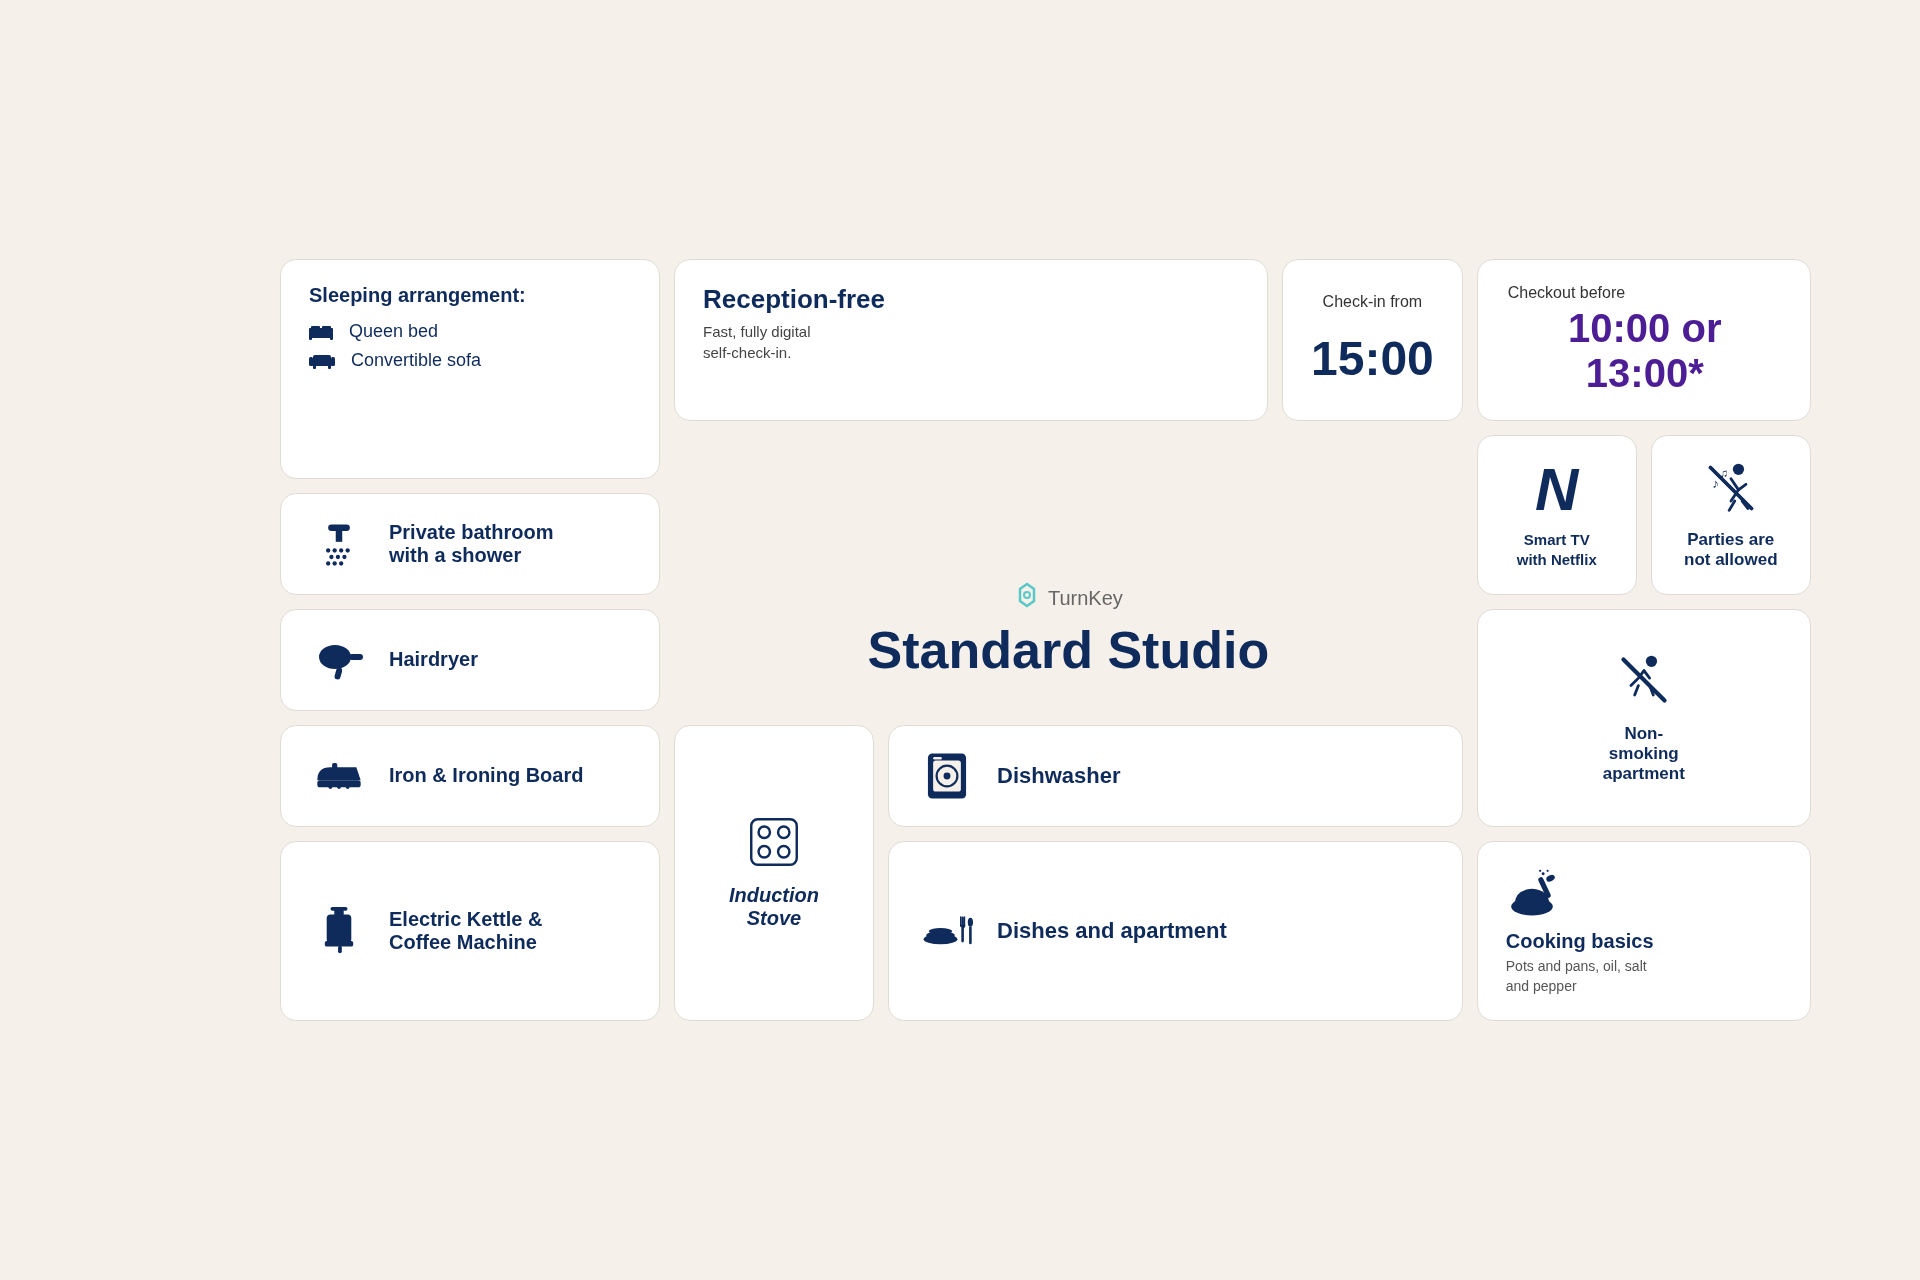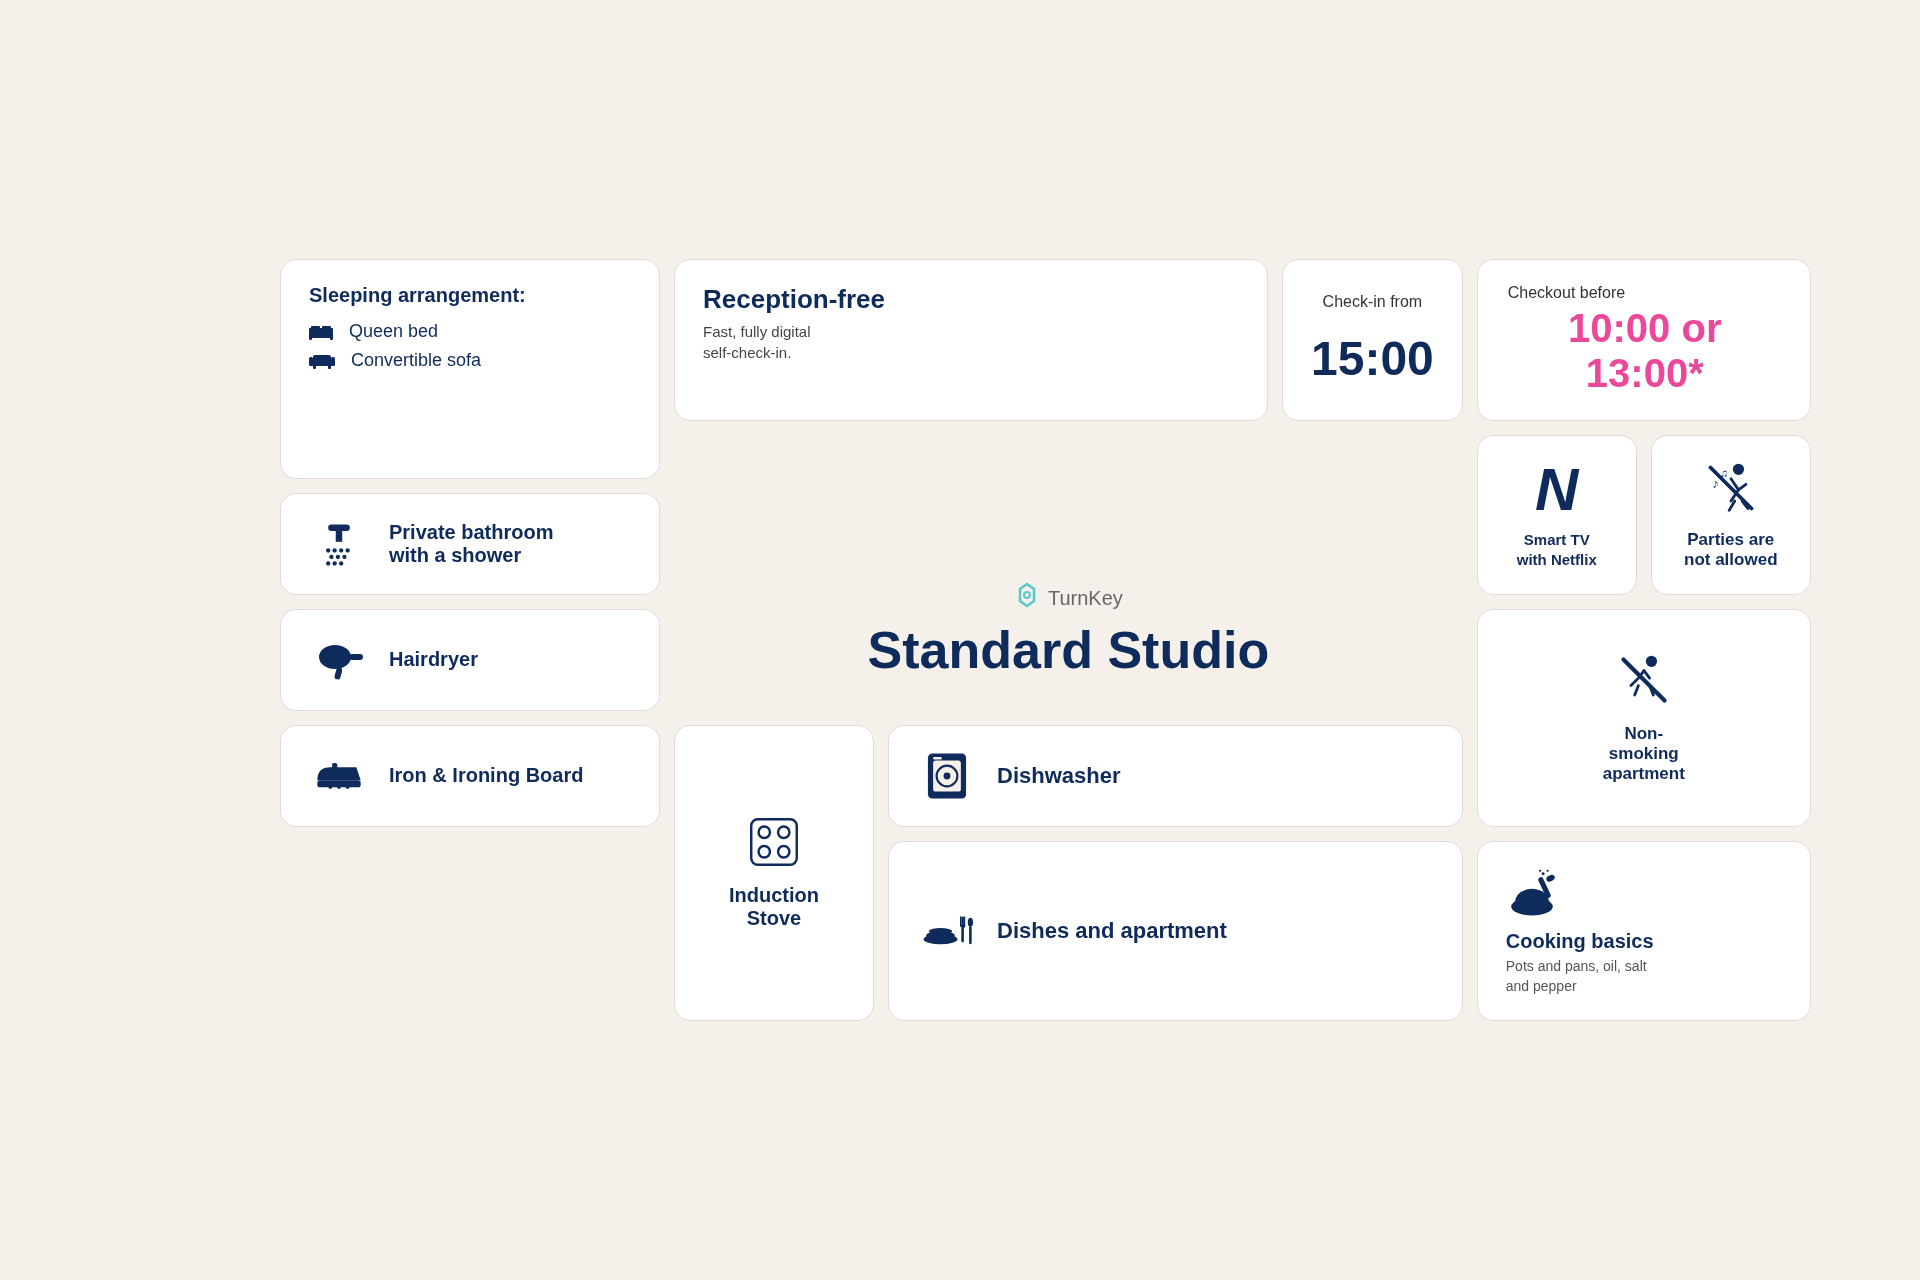--- a/index.html
+++ b/index.html
@@ -109,21 +109,21 @@
 
     .checkout-card .label {
       font-size: 16px;
       color: #333;
       margin-bottom: 4px;
     }
 
     .checkout-card .time {
       font-size: 40px;
       font-weight: 800;
-      color: #ec4899;
+      color: #4c1d95;
     }
 
     
     .bathroom-card {
       grid-column: 1;
       grid-row: 3;
     }
 
     
     .hairdryer-card {
@@ -219,20 +219,21 @@
     
     .kettle-card {
       grid-column: 1;
       grid-row: 6;
     }
 
     
     .induction-card {
       grid-column: 2;
       grid-row: 5 / 7;
+      font-style: italic;
     }
 
     
     .dishwasher-card {
       grid-column: 3 / 5;
       grid-row: 5;
     }
 
     
     .dishes-card {
@@ -423,20 +424,32 @@
         <path d="M30 20 L24 28 L16 36" stroke="#0f2b5b" stroke-width="3" fill="none" stroke-linecap="round"></path>
         <path d="M30 20 L36 28" stroke="#0f2b5b" stroke-width="3" fill="none" stroke-linecap="round"></path>
         <path d="M24 36 L20 46" stroke="#0f2b5b" stroke-width="3" fill="none" stroke-linecap="round"></path>
         <path d="M36 36 L40 46" stroke="#0f2b5b" stroke-width="3" fill="none" stroke-linecap="round"></path>
         <line x1="8" y1="8" x2="52" y2="52" stroke="#0f2b5b" stroke-width="4.5" stroke-linecap="round"></line>
       </svg>
     </div>
     <div class="card-label navy" style="font-size:17px; text-align:center;">Non-<br>smoking<br>apartment</div>
   </div>
 
+  <div class="card inline-card kettle-card" style="grid-column:1; grid-row:6;">
+    <div class="icon-area">
+      <svg width="50" height="52" viewBox="0 0 50 55">
+        <rect x="12" y="10" width="26" height="30" rx="4"></rect>
+        <rect x="10" y="38" width="30" height="6" rx="2"></rect>
+        <rect x="20" y="4" width="10" height="8" rx="2"></rect>
+        <rect x="16" y="2" width="18" height="4" rx="2"></rect>
+        <rect x="24" y="43" width="4" height="8" rx="2"></rect>
+      </svg>
+    </div>
+    <div class="card-label navy">Electric Kettle &amp;<br>Coffee Machine</div>
+  </div>
 
   <div class="card induction-card" style="grid-column:2; grid-row:5/7; justify-content:center; align-items:center; text-align:center;">
     <div class="icon-area" style="margin-bottom:16px; display:flex; justify-content:center;">
       <svg width="62" height="62" viewBox="0 0 64 64">
         <rect x="4" y="4" width="56" height="56" rx="8" fill="none" stroke="#0f2b5b" stroke-width="3"></rect>
         <circle cx="20" cy="20" r="7" fill="none" stroke="#0f2b5b" stroke-width="3"></circle>
         <circle cx="44" cy="20" r="7" fill="none" stroke="#0f2b5b" stroke-width="3"></circle>
         <circle cx="20" cy="44" r="7" fill="none" stroke="#0f2b5b" stroke-width="3"></circle>
         <circle cx="44" cy="44" r="7" fill="none" stroke="#0f2b5b" stroke-width="3"></circle>
       </svg>

